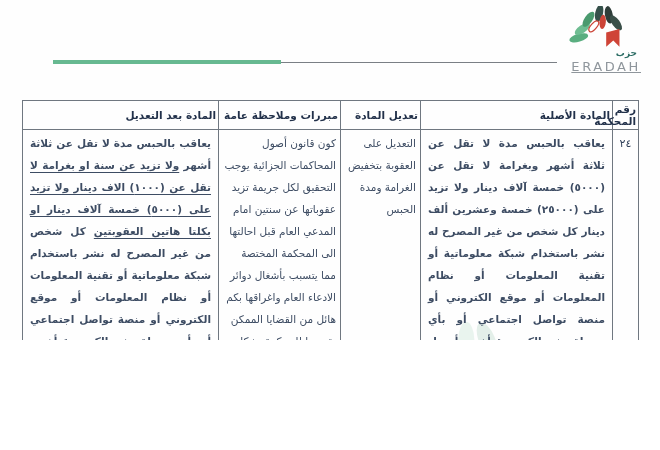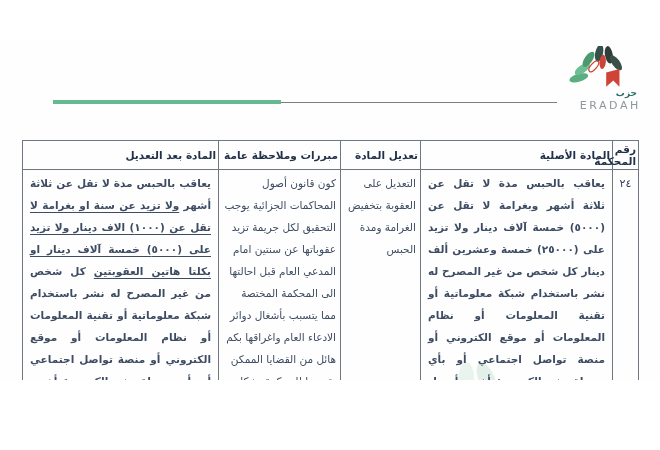--- a/index.html
+++ b/index.html
@@ -1,29 +1,29 @@
 <!DOCTYPE html>
 <html lang="ar"><head>
 <meta charset="utf-8">
 <style>
   * { margin:0; padding:0; box-sizing:border-box; }
   html,body { background:#ffffff; }
   body { font-family:"DejaVu Sans", sans-serif; }
-  .page { position:relative; width:660px; height:340px; background:#fefefe; overflow:hidden;margin-top:40px; }
+  .page { position:relative; width:660px; height:340px; background:#fefefe; overflow:hidden; }
 
   
   .rule-green { position:absolute; left:53px; top:60px; width:228px; height:4px; background:#67b991; }
   .rule-gray  { position:absolute; left:281px; top:62px; width:276px; height:1px; background:#7a7f85; }
 
   
   .logo { position:absolute; left:543px; top:6px; width:104px; display:flex; flex-direction:column; align-items:flex-end; }
   .logo .emblem { width:66px; height:46px; margin-left:auto; margin-right:14px; }
   .logo .hizb { font-size:9px; color:#2e6e66; font-weight:bold; margin:-4px 10px 0 0; }
   .logo .name-ar { font-size:26px; line-height:28px; font-weight:bold; color:#2e6e66; margin-right:0; }
-  .logo .name-en { font-size:11px; letter-spacing:2.6px; color:#8f969c; margin:1px 6px 0 0; }
+  .logo .name-en { font-size:13px; letter-spacing:2.6px; color:#8f969c; margin:1px 6px 0 0;text-decoration:underline; }
 
   
   .watermark { position:absolute; left:410px; top:318px; width:130px; height:110px; opacity:.14; transform:rotate(-12deg); z-index:0; }
 
   
   table.cmp { position:absolute; left:22px; top:100px; width:616px; height:318px;
               border-collapse:collapse; table-layout:fixed; direction:rtl; z-index:1; }
   table.cmp th, table.cmp td { border:1px solid #6f7780; vertical-align:top; }
   table.cmp th { height:27px; vertical-align:middle; text-align:right; font-weight:bold;
                  font-size:10.5px; color:#22314a; padding:2px; line-height:12px; }

